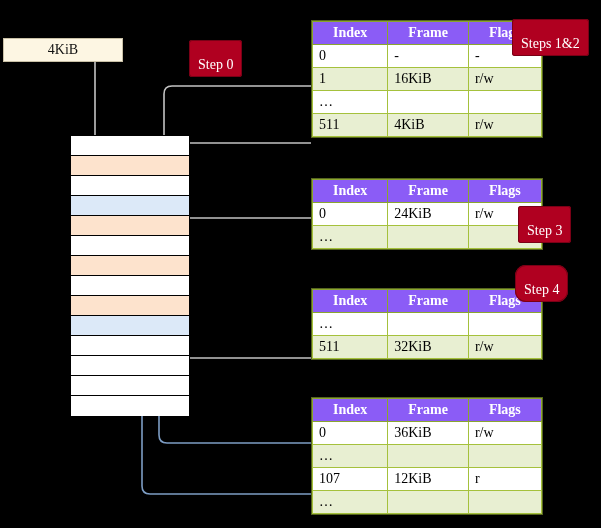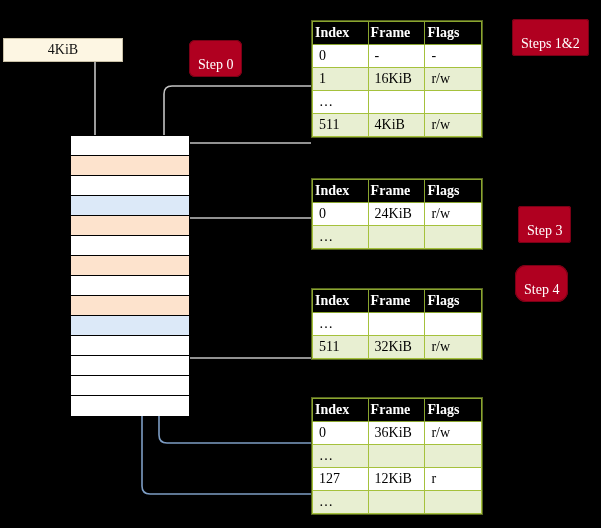--- a/index.html
+++ b/index.html
@@ -57,26 +57,26 @@
   
   .ptable{
     position:absolute;
     border:1px solid #57661f;
     border-collapse:collapse;
     background:#fff;
     box-sizing:border-box;
   }
   .ptable table{border-collapse:collapse;width:170px;}
   .ptable th{
-    background:#000000;
+    background:#8b5cf6;
     color:#fff;
     font-weight:bold;
     font-size:14px;
     text-align:left;
-    padding:3px 2px;
+    padding:3px 20px;
     border:1px solid #8aa52f;
     height:18px;
     box-sizing:border-box;
   }
   .ptable td{
     font-size:14px;
     text-align:left;
     padding:3px 6px;
     border:1px solid #a5c13c;
     height:18px;
@@ -262,34 +262,34 @@
               <td class="col-i">0</td>
               <td class="col-f">36KiB</td>
               <td class="col-g">r/w</td>
             </tr>
             <tr class="alt">
               <td class="col-i">…</td>
               <td class="col-f"></td>
               <td class="col-g"></td>
             </tr>
             <tr>
-              <td class="col-i">127</td>
+              <td class="col-i">107</td>
               <td class="col-f">12KiB</td>
               <td class="col-g">r</td>
             </tr>
             <tr class="alt">
               <td class="col-i">…</td>
               <td class="col-f"></td>
               <td class="col-g"></td>
             </tr>
           </tbody>
         </table>
       </div>
     </div>
 
   <div id="badges-host">
-      <div class="badge" style="left: 189px; top: 40px; background: rgb(176, 0, 32); border-radius: 6px;">Step 0</div>
+      <div class="badge" style="left: 189px; top: 40px; background: rgb(176, 0, 32);">Step 0</div>
       <div class="badge" style="left: 512px; top: 19px; background: rgb(176, 0, 32);">Steps 1&amp;2</div>
       <div class="badge" style="left: 518px; top: 158px; background: rgb(176, 0, 32); margin-top: 48px;">Step 3</div>
       <div class="badge" style="left: 515px; top: 265px; background: rgb(176, 0, 32); border-radius: 11px;">Step 4</div>
     </div>
 
 </div>
 
 </body></html>

